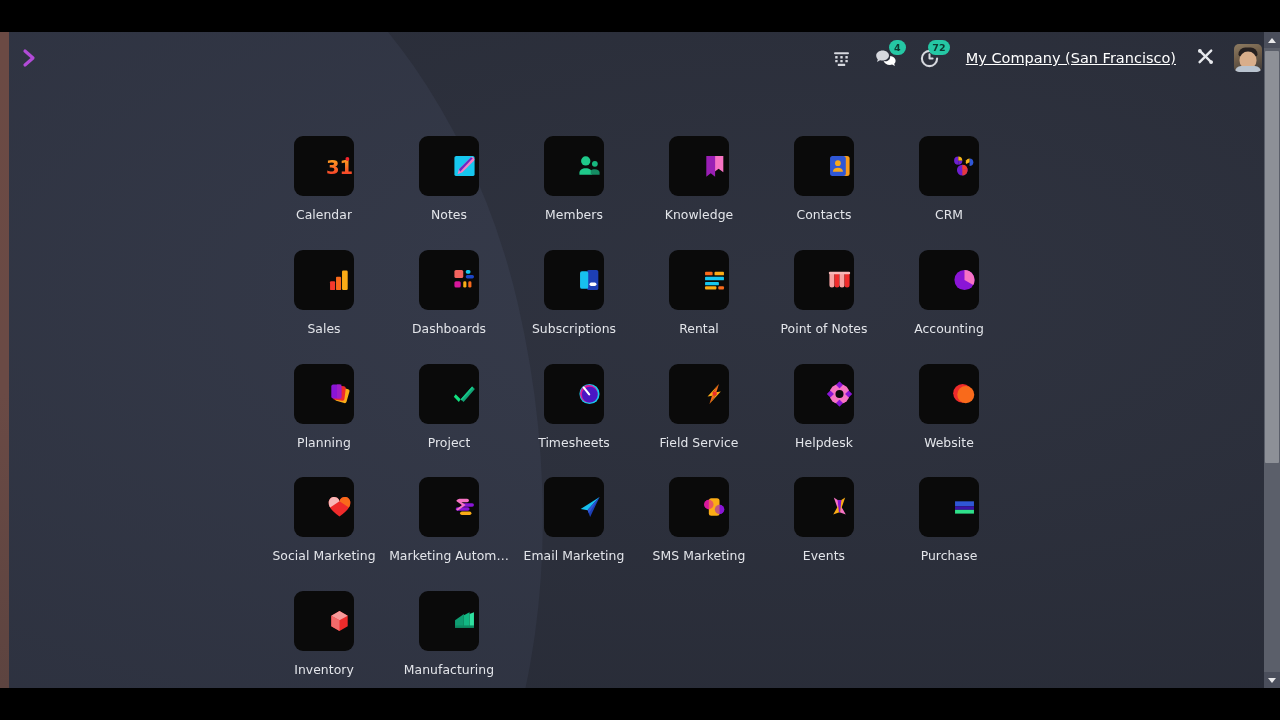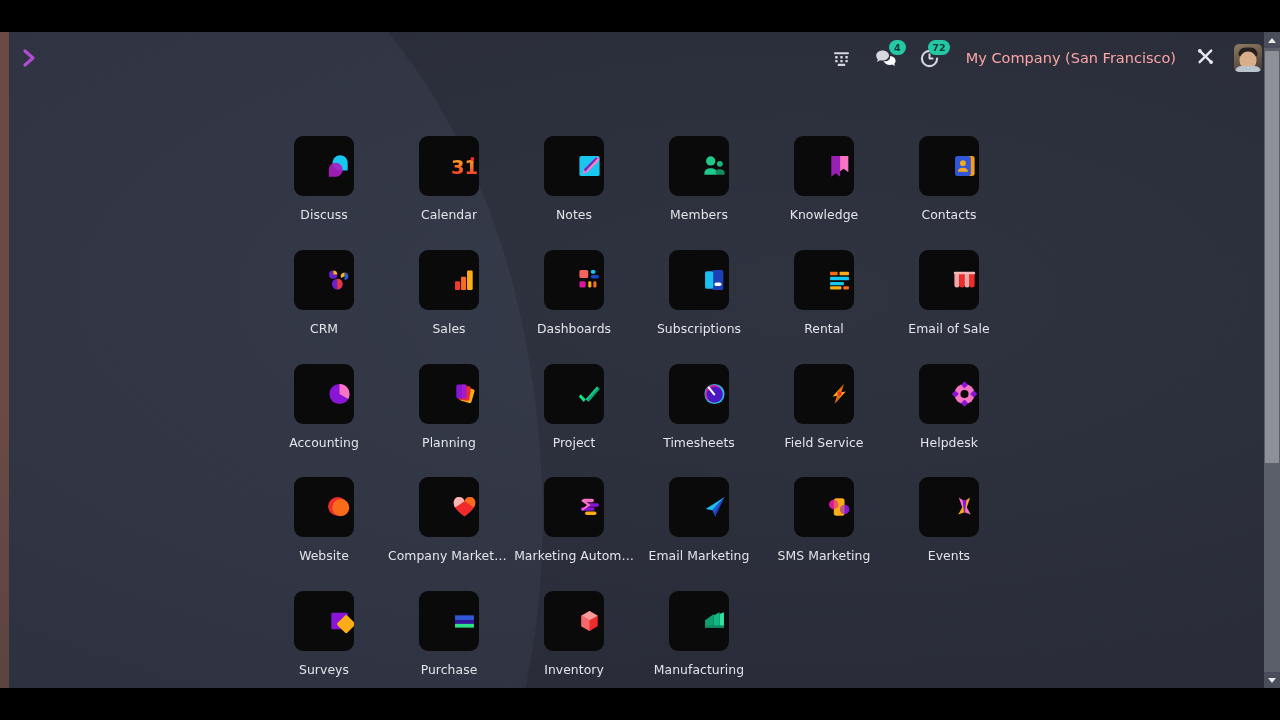--- a/index.html
+++ b/index.html
@@ -75,22 +75,22 @@
   .sysicon svg{ display:block; }
   .badge{
     position:absolute; top:-1px; right:-3px;
     min-width:17px; height:15px; padding:0 4px;
     background:#25c7a4; color:#0d3a31;
     border-radius:8px; font-size:9.5px; font-weight:700;
     display:flex; align-items:center; justify-content:center;
     line-height:1; letter-spacing:.1px;
   }
   .company-name{
-    color:#fca5a5; font-size:14.5px; margin:0 8px 0 14px;
-    white-space:nowrap; cursor:pointer;
+    color:#ffffff; font-size:14.5px; margin:0 8px 0 14px;
+    white-space:nowrap; cursor:pointer;text-decoration:underline;
   }
   .tools-icon{ width:30px; height:30px; margin:0 8px 0 6px;
     display:flex;align-items:center;justify-content:center;cursor:pointer; }
   .avatar{
     width:28px; height:28px; border-radius:5px; margin-left:6px;
     overflow:hidden; cursor:pointer; position:relative;
     background:linear-gradient(160deg,#8d7b62 0%,#6e5c48 45%,#3e3b3a 100%);
   }
   .avatar .face{
     position:absolute; left:50%; top:58%; transform:translate(-50%,-50%);
@@ -242,29 +242,20 @@
           <div class="face"></div>
           <div class="shirt"></div>
         </div>
 
       </div>
     </div>
 
     <div class="grid-wrap">
       <div class="grid">
 
-        <div class="app">
-          <div class="app-icon">
-            <svg width="46" height="46" viewBox="0 0 46 46">
-              <path d="M24 6c6.6 0 12 5.4 12 12v12H24c-6.6 0-12-5.4-12-12S17.4 6 24 6z" fill="#17c7ef"></path>
-              <path d="M17 18c6.1 0 11 4.9 11 11s-4.9 11-11 11H6V29c0-6.1 4.9-11 11-11z" fill="#a91fc0" opacity=".92"></path>
-            </svg>
-          </div>
-          <div class="app-label">Discuss</div>
-        </div>
 
         <div class="app">
           <div class="app-icon">
             <svg width="46" height="46" viewBox="0 0 46 46">
               <defs>
                 <linearGradient id="calg" x1="0" y1="1" x2="0" y2="0">
                   <stop offset="0" stop-color="#f5252c"></stop>
                     <stop offset="1" stop-color="#ffb31f"></stop>
                 </linearGradient>
               </defs>
@@ -389,21 +380,21 @@
         <div class="app">
           <div class="app-icon">
             <svg width="46" height="46" viewBox="0 0 46 46">
               <path d="M7 13h8v18a4 4 0 0 1-8 0z" fill="#f7a3a3"></path>
               <path d="M15 13h8v18a4 4 0 0 1-8 0z" fill="#ef2b2b"></path>
               <path d="M23 13h8v18a4 4 0 0 1-8 0z" fill="#f7a3a3"></path>
               <path d="M31 13h8v18a4 4 0 0 1-8 0z" fill="#ef2b2b"></path>
               <rect x="6" y="10" width="34" height="4" rx="2" fill="#f7b9b9"></rect>
             </svg>
           </div>
-          <div class="app-label">Email of Sale</div>
+          <div class="app-label">Point of Notes</div>
         </div>
 
         <div class="app">
           <div class="app-icon">
             <svg width="46" height="46" viewBox="0 0 46 46">
               <circle cx="23" cy="23" r="16" fill="#8a15d6"></circle>
               <path d="M23 23 L23 7 A16 16 0 0 1 36.8 30.9 z" fill="#f773c4"></path>
             </svg>
           </div>
           <div class="app-label">Accounting</div>
@@ -485,21 +476,21 @@
 
 
         <div class="app">
           <div class="app-icon">
             <svg width="46" height="46" viewBox="0 0 46 46">
               <path d="M23 38 C9 28 6 22 6 17.5 A8.5 8.5 0 0 1 23 14 A8.5 8.5 0 0 1 40 17.5 C40 22 37 28 23 38z" fill="#ef2b2b"></path>
               <path d="M23 14 A8.5 8.5 0 0 0 6 17.5 C6 19.4 6.6 21.4 8.2 23.8 L23 14z" fill="#f7b7b7"></path>
               <path d="M23 14 A8.5 8.5 0 0 1 40 17.5 C40 19.4 39.4 21.4 37.8 23.8 L23 14z" fill="#f96a1b"></path>
             </svg>
           </div>
-          <div class="app-label">Company Marketing</div>
+          <div class="app-label">Social Marketing</div>
         </div>
 
         <div class="app">
           <div class="app-icon">
             <svg width="46" height="46" viewBox="0 0 46 46">
               <rect x="12" y="10" width="18" height="5.6" rx="2.8" fill="#f773c4"></rect>
               <rect x="18" y="17" width="20" height="5.6" rx="2.8" fill="#8a15d6"></rect>
               <rect x="9" y="23.5" width="22" height="5.6" rx="2.8" fill="#8a15d6"></rect>
               <rect x="16" y="30" width="18" height="5.6" rx="2.8" fill="#fbac16"></rect>
               <path d="M12 12.8 L22 20 L12 27" fill="none" stroke="#f773c4" stroke-width="3.2" stroke-linecap="round"></path>
@@ -536,29 +527,20 @@
           <div class="app-icon">
             <svg width="46" height="46" viewBox="0 0 46 46">
               <path d="M14 8 L20 12 L33 35 L22 31 z" fill="#f773c4"></path>
               <path d="M32 8 L26 12 L13 35 L24 31 z" fill="#fbac16"></path>
               <path d="M20 12 L26 12 L24 31 L22 31 z" fill="#8a15d6"></path>
             </svg>
           </div>
           <div class="app-label">Events</div>
         </div>
 
-        <div class="app">
-          <div class="app-icon">
-            <svg width="46" height="46" viewBox="0 0 46 46">
-              <rect x="10" y="10" width="26" height="26" rx="2" fill="#8a15d6"></rect>
-              <rect x="23" y="8" width="22" height="22" rx="3" fill="#fbac16" transform="rotate(45 23 23)"></rect>
-            </svg>
-          </div>
-          <div class="app-label">Surveys</div>
-        </div>
 
         <div class="app">
           <div class="app-icon">
             <svg width="46" height="46" viewBox="0 0 46 46">
               <rect x="8" y="14" width="30" height="8" fill="#2f57d6"></rect>
               <rect x="8" y="22" width="30" height="5.5" fill="#3b13a8"></rect>
               <rect x="8" y="27.5" width="30" height="6" fill="#2fe08a"></rect>
             </svg>
           </div>
           <div class="app-label">Purchase</div>

